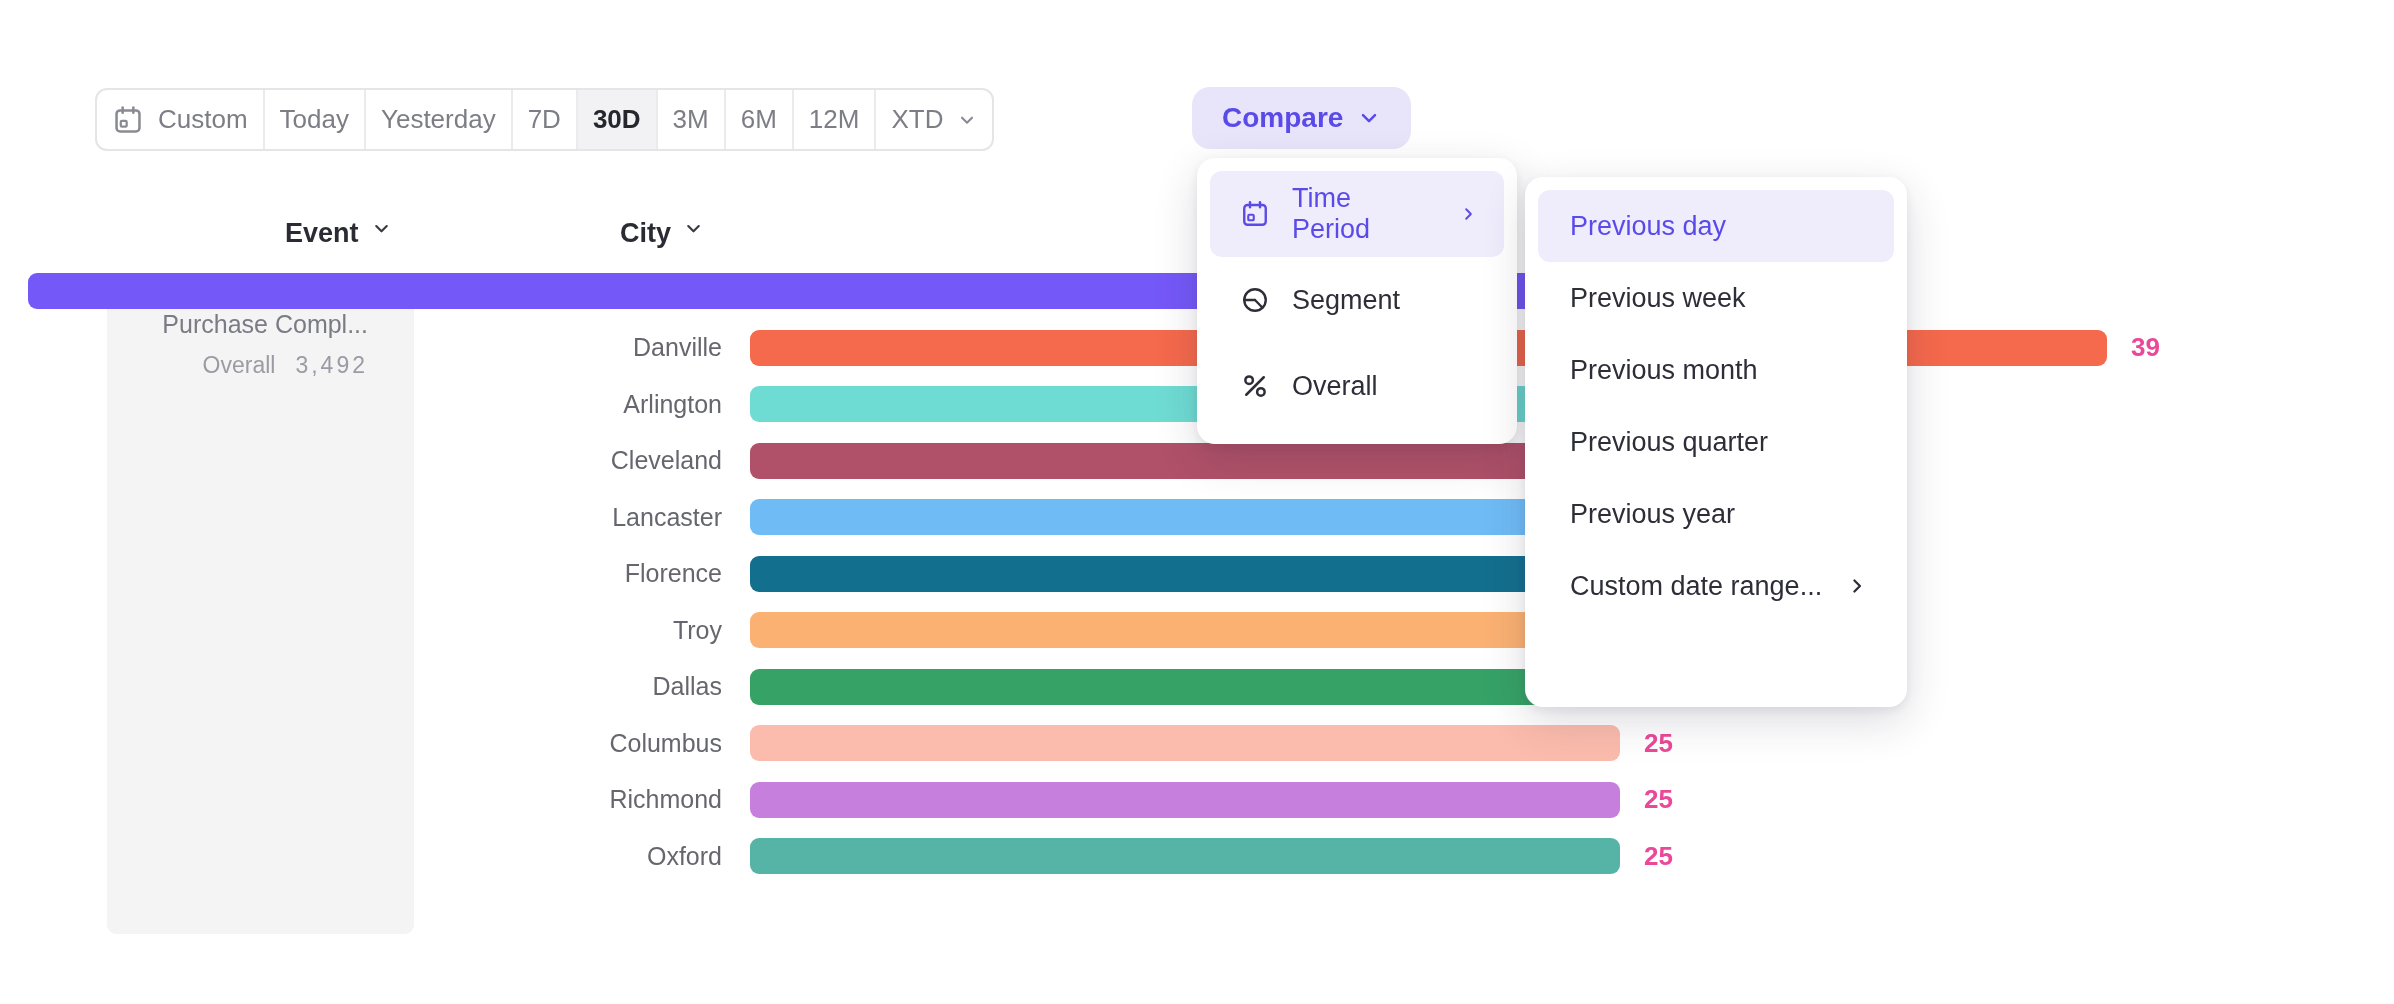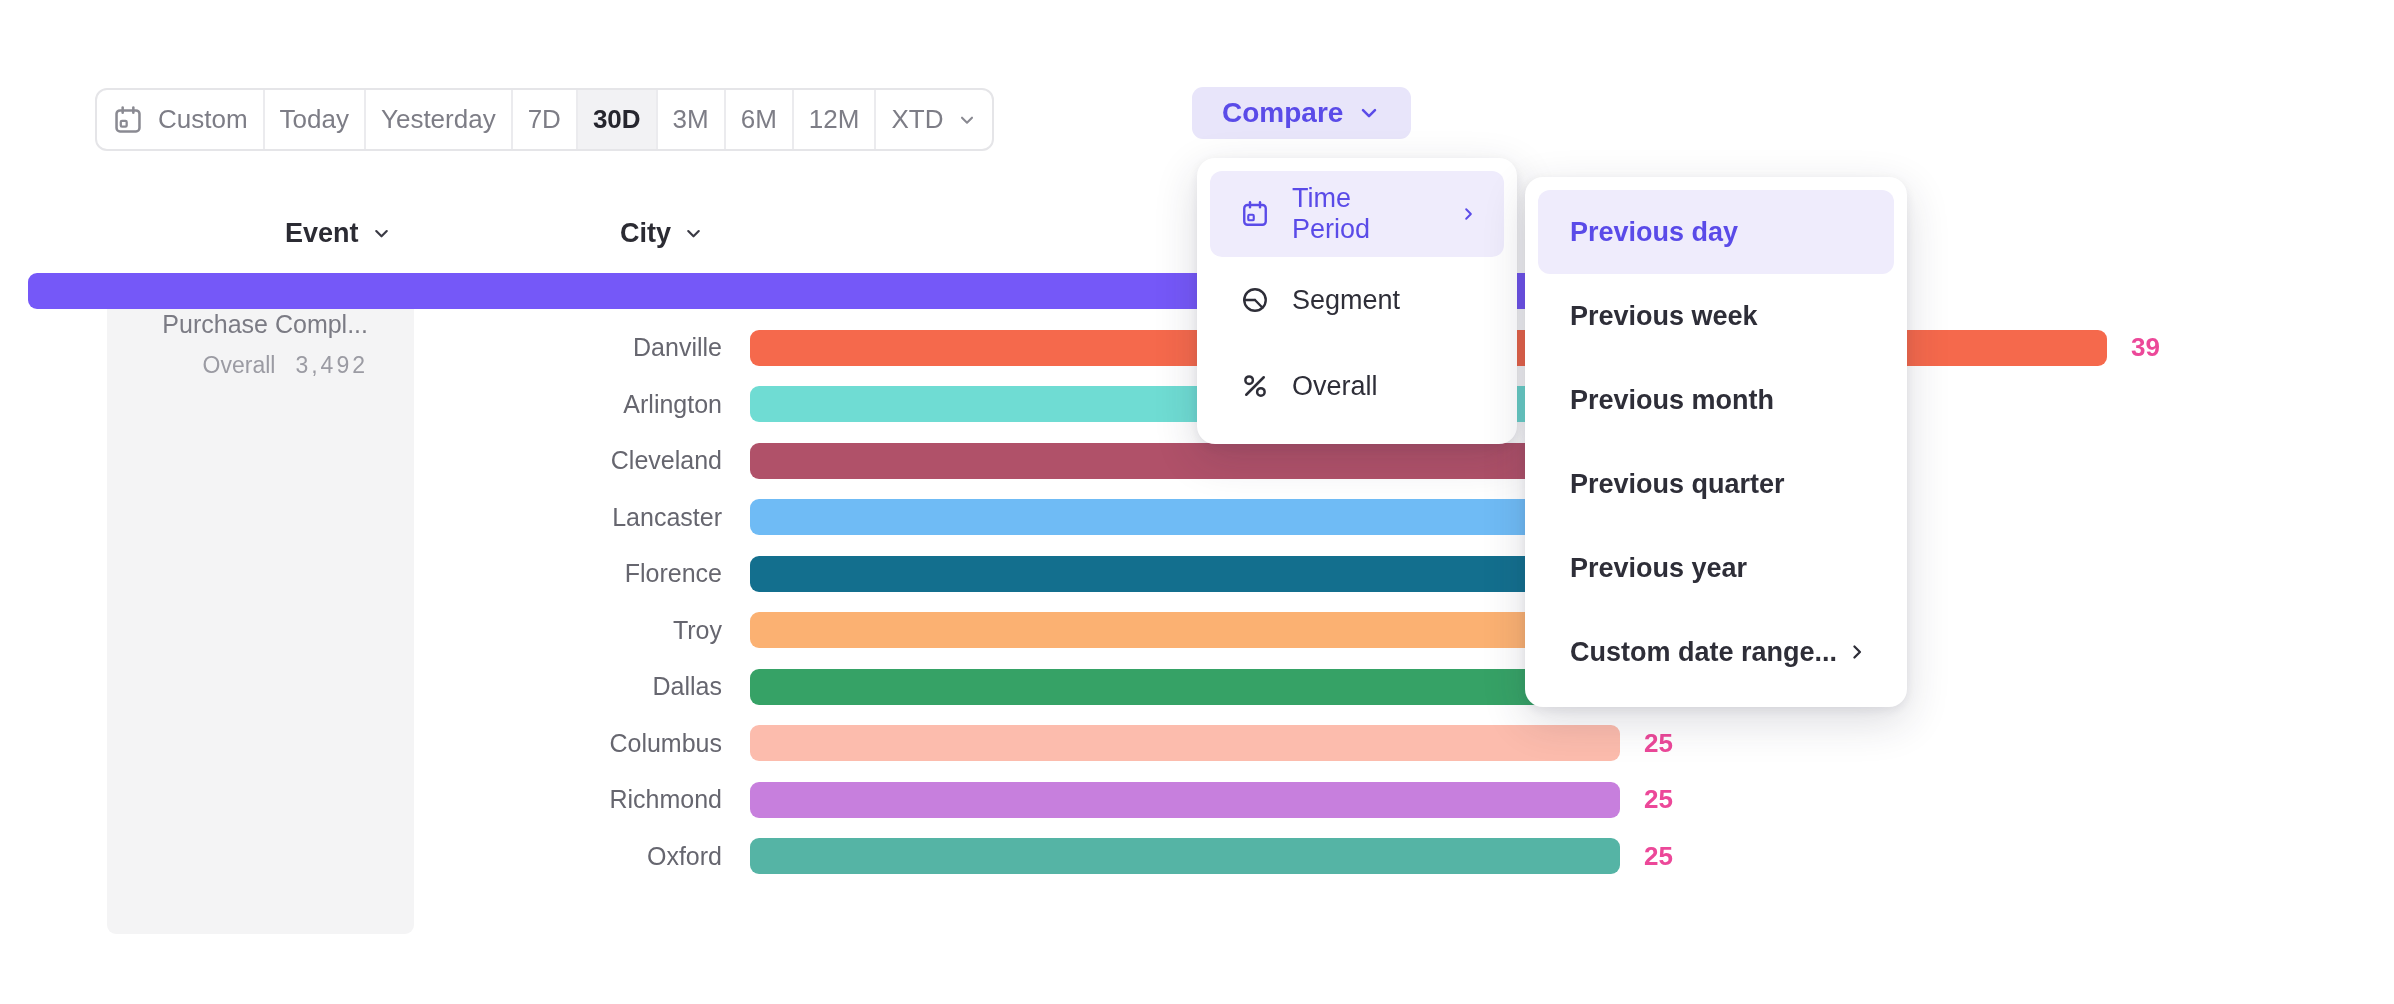--- a/index.html
+++ b/index.html
@@ -10,46 +10,46 @@
   
   .toolbar { position:absolute; left:95px; top:88px; height:63px; display:flex; align-items:stretch;
              background:#fff; border:2px solid #E5E5E8; border-radius:12px; overflow:hidden; }
   .tb-seg { display:flex; align-items:center; gap:14px; padding:0 15px; font-size:26px;
             color:#7D7D86; border-right:2px solid #EBEBEE; cursor:pointer; white-space:nowrap; }
   .tb-seg:last-child { border-right:none; }
   .tb-seg.selected { background:#F2F2F4; color:#26262E; font-weight:700; }
   .tb-seg .icon { width:32px; height:32px; color:#8A8A92; }
 
   
-  .compare-btn { position:absolute; left:1192px; top:87px; height:52px; padding:0 30px;
-                 display:flex; align-items:center; gap:14px; background:#E8E5FA; border-radius:11px;
+  .compare-btn { position:absolute; left:1192px; top:87px; height:62px; padding:0 30px;
+                 display:flex; align-items:center; gap:14px; background:#E8E5FA; border-radius:18px;
                  color:#5A4BE8; font-size:28px; font-weight:700; cursor:pointer; }
   .compare-btn .icon { width:24px; height:24px; }
 
   
   .menu { position:absolute; background:#fff; border-radius:18px; padding:13px;
           box-shadow:0 14px 44px rgba(40,40,60,.16), 0 3px 10px rgba(40,40,60,.08); }
   .menu-1 { left:1197px; top:158px; width:320px; height:286px; z-index:20; }
   .menu-2 { left:1525px; top:177px; width:382px; height:530px; z-index:21; }
 
   .menu-item { display:flex; align-items:center; height:86px; padding:0 26px 0 30px; gap:22px;
                border-radius:12px; font-size:27px; font-weight:500; color:#2E2E38; cursor:pointer; }
   .menu-item .icon { width:30px; height:30px; flex:none; }
   .menu-item.active { background:#EFECFC; color:#5A4BE8; }
   .menu-item .grow { flex:1; }
   .menu-item .chev { width:22px; height:22px; }
 
-  .submenu-item { display:flex; align-items:center; height:84px; padding:0 26px 0 32px;
-                  border-radius:12px; font-size:27px; font-weight:700; color:#2E2E38; cursor:pointer; }
+  .submenu-item { display:flex; align-items:center; height:72px; padding:0 26px 0 32px;
+                  border-radius:12px; font-size:27px; font-weight:400; color:#2E2E38; cursor:pointer; }
   .submenu-item.active { background:#EFECFC; color:#5A4BE8; }
   .submenu-item .grow { flex:1; }
   .submenu-item .chev { width:22px; height:22px; }
 
   
-  .col-header { position:absolute; top:218px; display:flex; align-items:center; gap:12px;
+  .col-header { position:absolute; top:218px; display:flex; gap:12px;
                 font-size:27px; font-weight:700; color:#2B2B33; cursor:pointer; }
   .col-header .chev { width:21px; height:21px; color:#3A3A44; }
   .header-event { left:285px; }
   .header-city  { left:620px; }
 
   
   .event-card { position:absolute; left:107px; top:274px; width:307px; height:660px;
                 background:#F4F4F5; border-radius:9px; padding:36px 46px 0 20px;
                 text-align:right; cursor:pointer; }
   .event-name { font-size:25px; color:#7B7B84; }

